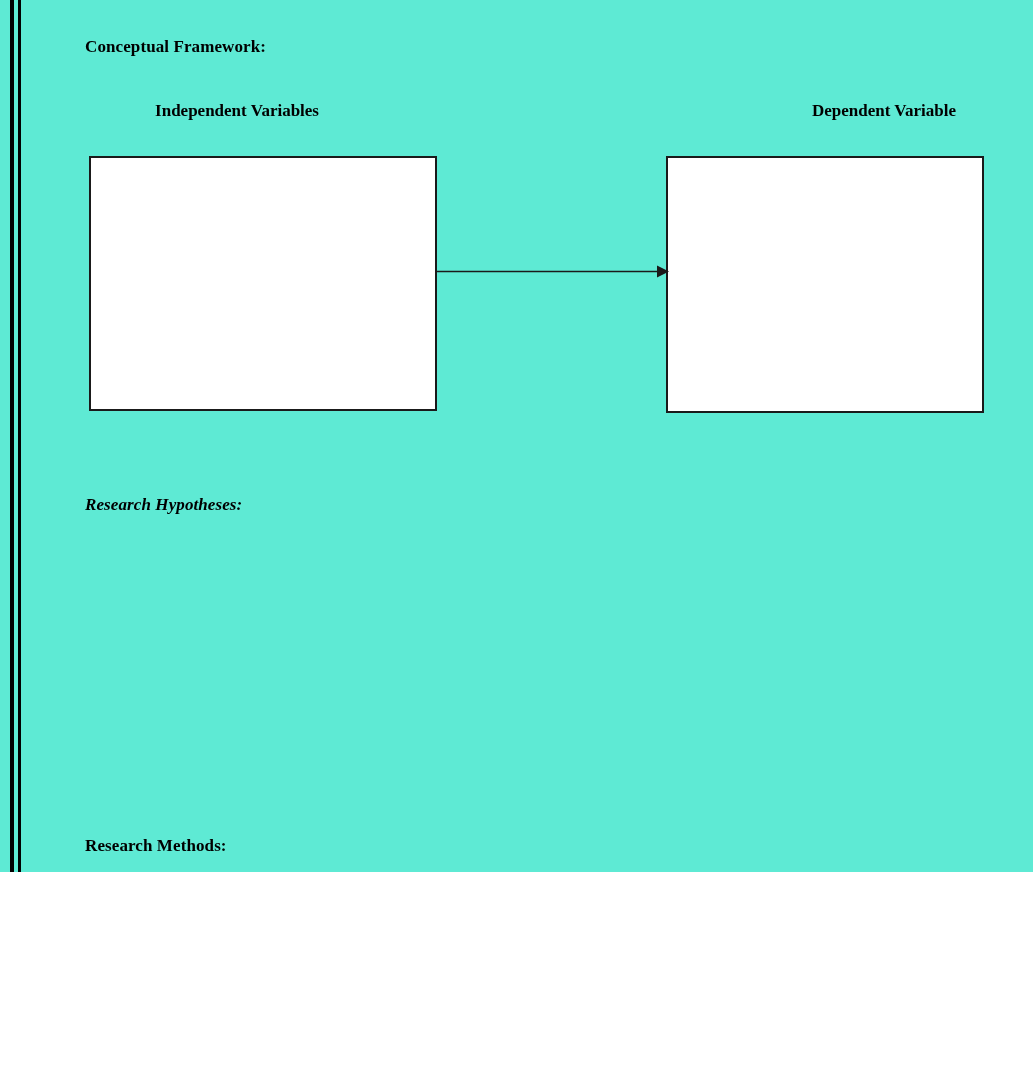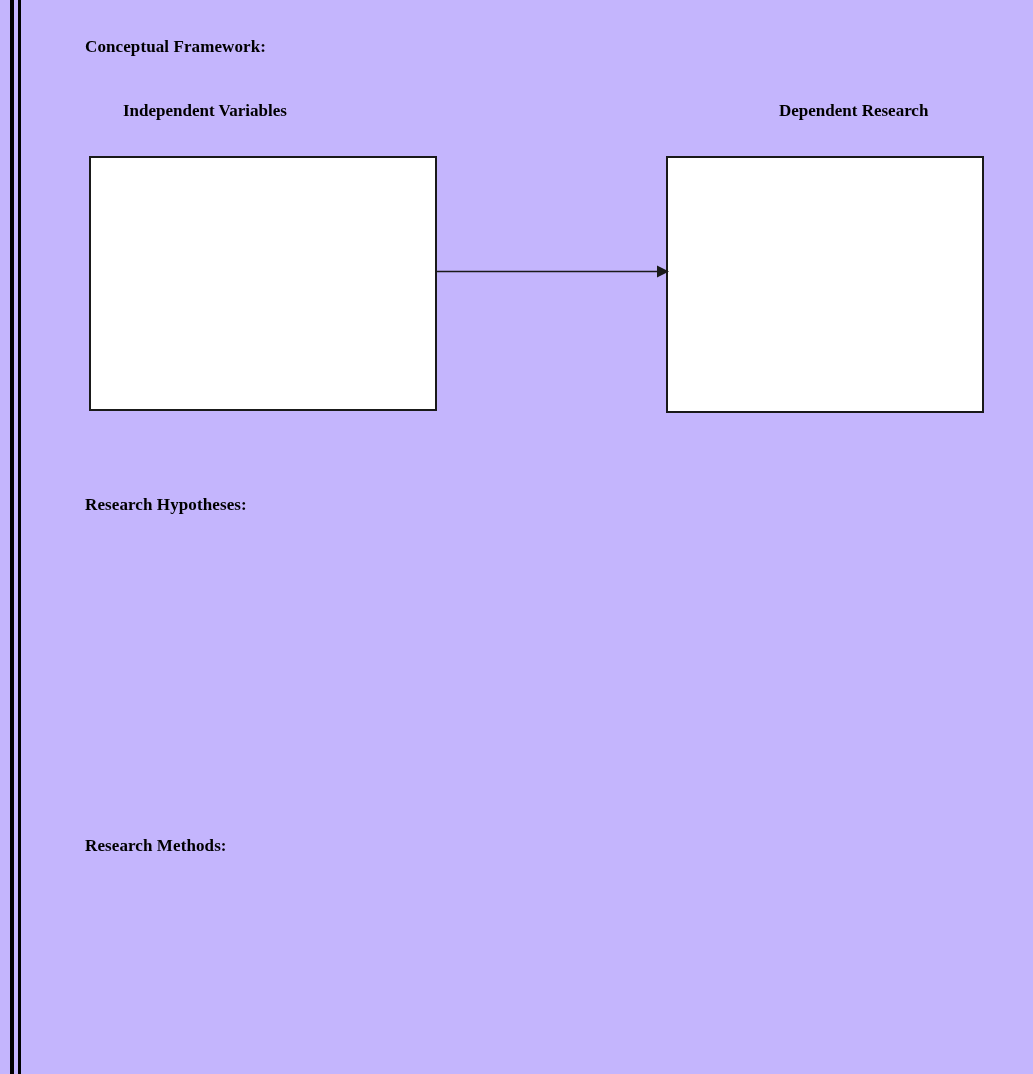--- a/index.html
+++ b/index.html
@@ -7,22 +7,22 @@
     padding: 0;
     background: #ffffff;
   }
   body {
     font-family: "Liberation Serif", "DejaVu Serif", serif;
     color: #000000;
   }
   #page {
     position: relative;
     width: 1033px;
-    height: 1074px;
-    background: #c4b5fd;
+    height: 872px;
+    background: #5eead4;
     overflow: hidden;
   }
   
   .margin-rule {
     position: absolute;
     top: 0;
     height: 1074px;
     background: #000000;
   }
   #margin-rule-outer { left: 10px; width: 4px; }
@@ -30,30 +30,31 @@
 
   .heading {
     position: absolute;
     font-weight: bold;
     font-size: 17px;
     line-height: 20px;
     letter-spacing: 0.1px;
     white-space: nowrap;
   }
   #section-conceptual-framework { left: 85px; top: 37px; }
-  #section-research-hypotheses  { left: 85px; top: 495px; }
+  #section-research-hypotheses  { left: 85px; top: 495px; font-style: italic; }
   #section-research-methods     { left: 85px; top: 836px; }
 
   .column-heading {
     position: absolute;
     font-weight: bold;
     font-size: 17px;
     line-height: 20px;
     white-space: nowrap;
-    text-align: left;
+    text-align: right;
+    margin-left: 16px;
   }
   #heading-independent-variables { left: 123px; top: 101px; width: 180px; }
   #heading-dependent-variable    { left: 779px; top: 101px; width: 161px; }
 
   .variable-box {
     position: absolute;
     background: #ffffff;
     border: 2px solid #1a1a1a;
     box-sizing: border-box;
   }
@@ -88,21 +89,21 @@
 
 <div id="page">
 
   <div class="margin-rule" id="margin-rule-outer"></div>
   <div class="margin-rule" id="margin-rule-inner"></div>
 
   <div class="heading" id="section-conceptual-framework">Conceptual Framework:</div>
 
   <div class="column-heading" id="heading-independent-variables">Independent Variables</div>
 
-  <div class="column-heading" id="heading-dependent-variable">Dependent Research</div>
+  <div class="column-heading" id="heading-dependent-variable">Dependent Variable</div>
 
   <div class="variable-box" id="box-independent-variables"></div>
 
   <div class="variable-box" id="box-dependent-variable"></div>
 
   <svg id="arrow-iv-to-dv" viewBox="0 0 235 32" width="235" height="32">
     <line x1="2" y1="15.5" x2="222" y2="15.5" stroke="#1a1a1a" stroke-width="1.6"></line>
     <polygon points="222,9.5 234,15.5 222,21.5" fill="#1a1a1a"></polygon>
   </svg>
 

